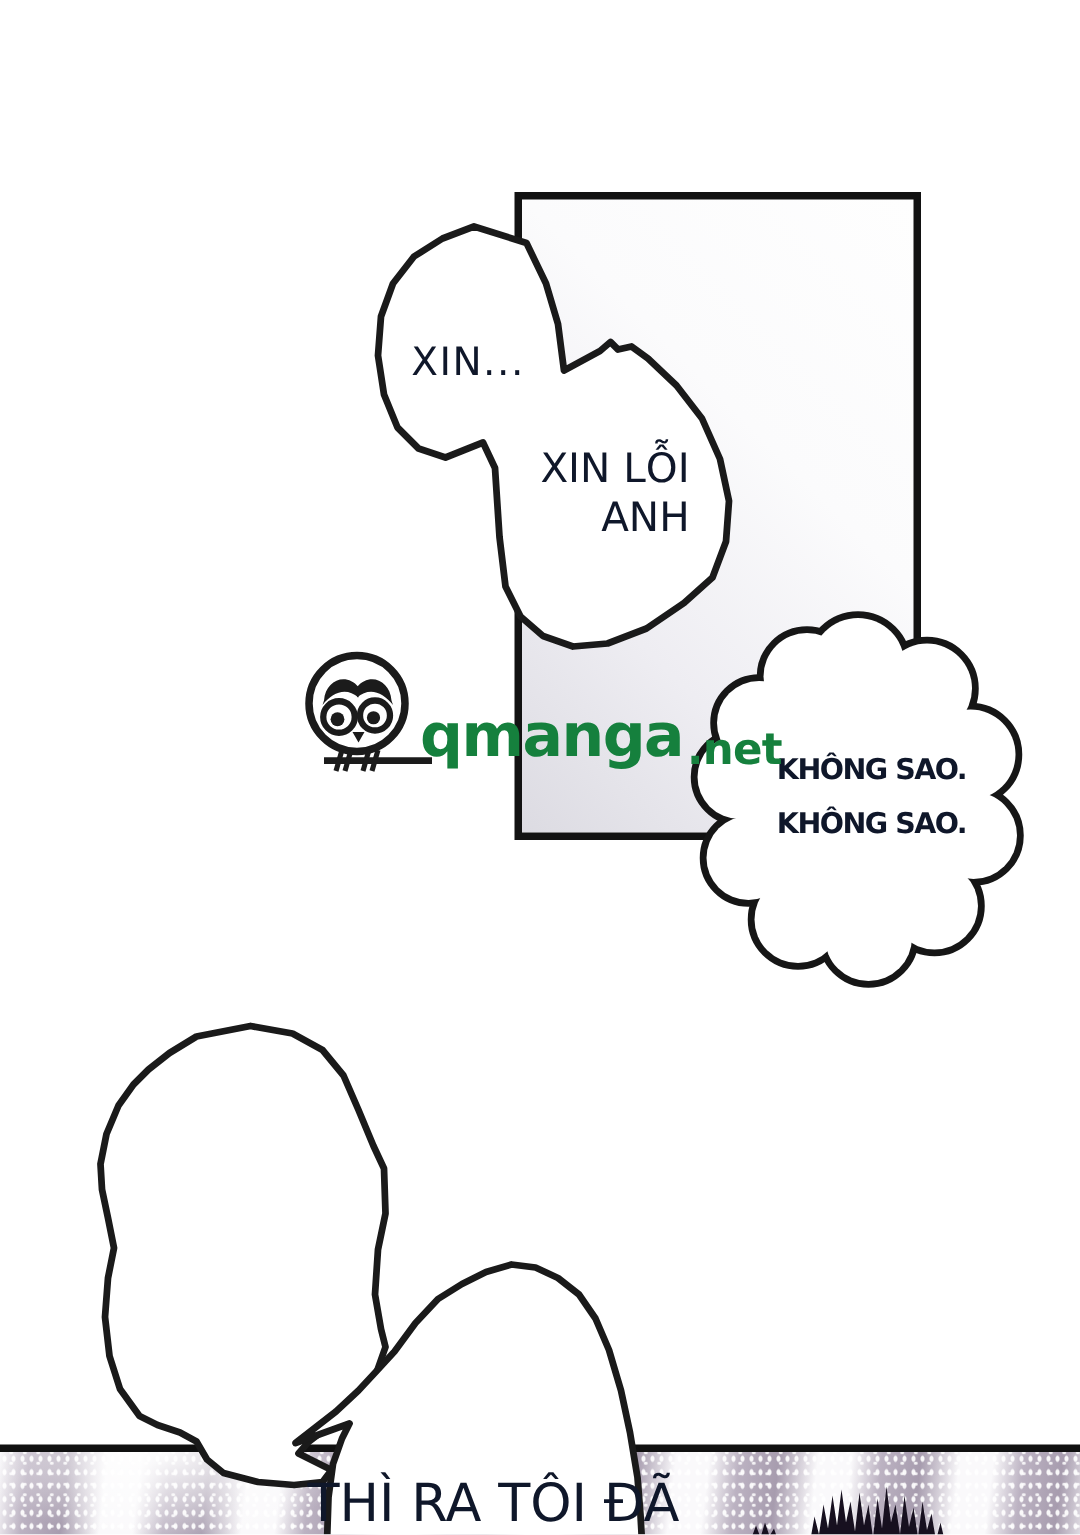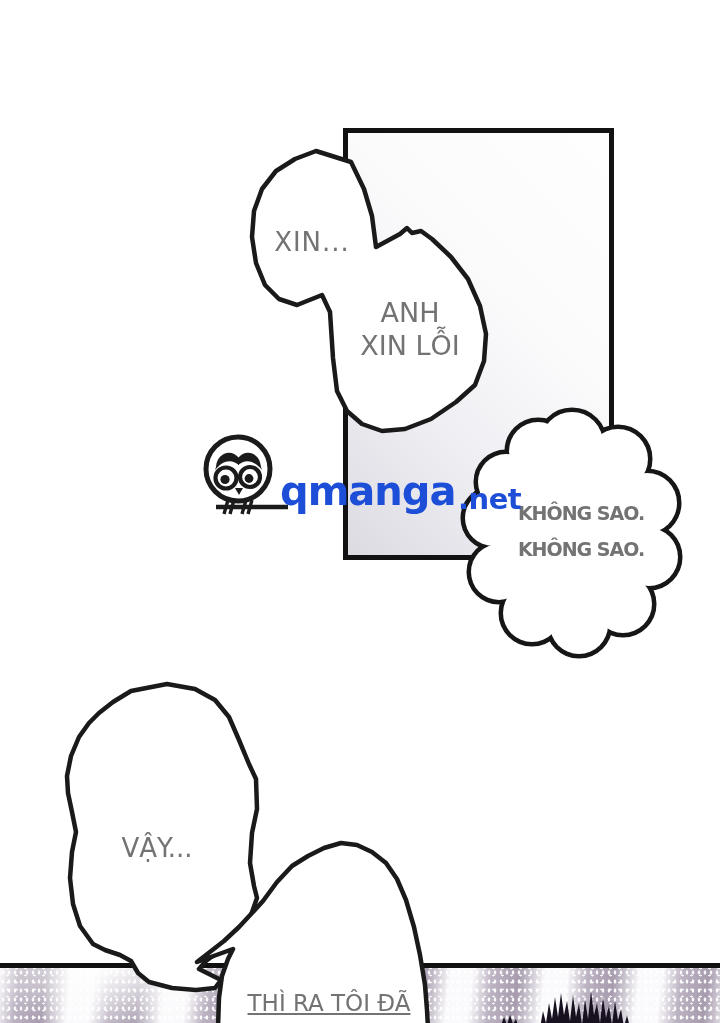--- a/index.html
+++ b/index.html
@@ -32,31 +32,31 @@
     background-size:6px 9px, 9px 7px, auto, auto;
     background-position:0 0, 3px 4px, 0 0, 0 0;
   }
   .spikes { position:absolute; left:0; bottom:0; width:720px; height:55px; }
   
   .bubble-layer { position:absolute; left:0; top:0; width:720px; height:1023px; z-index:10; }
   .blob { fill:#ffffff; stroke:#1a1a1a; stroke-width:4.5; stroke-linejoin:round; }
   
   .say {
     position:absolute; z-index:20; transform:translate(-50%,-50%);
-    text-align:center; white-space:nowrap; color:#737373;
+    text-align:right; white-space:nowrap; color:#0f172a;
   }
   .say span { display:block; }
   .t-xin        { left:312px; top:242px; font-size:26px; letter-spacing:1px; }
   .t-xinloi     { left:410px; top:329px; font-size:27px; line-height:33px; letter-spacing:0px; }
   .t-khongsao   { left:581px; top:531px; font-size:19px; line-height:36px;
                   font-weight:bold; letter-spacing:-1px; }
   .t-thira      { left:157px; top:848px; font-size:26px; line-height:34px; }
-  .t-thiratoi   { left:329px; top:1003px; font-size:23px;text-decoration:underline; }
+  .t-thiratoi   { left:329px; top:1003px; font-size:35px; }
   
-  .logo { position:absolute; left:194px; top:432px; width:320px; height:95px; z-index:30; color:#1d4ed8; }
+  .logo { position:absolute; left:194px; top:432px; width:320px; height:95px; z-index:30; color:#15803d; }
   .logo-owl { position:absolute; left:0; top:0; width:95px; height:95px; }
   .logo-name {
     position:absolute; left:86px; top:38px;
     font-size:40px; line-height:42px; font-weight:bold; letter-spacing:-1px;
   }
   .logo-tld {
     position:absolute; left:264px; top:57px;
     font-size:29px; line-height:21px; font-weight:bold; letter-spacing:-0.5px;
   }
 </style>
@@ -125,29 +125,28 @@
         <circle cx="538" cy="451" r="29"></circle>
           <circle cx="572" cy="534" r="82"></circle>
       </g>
     </g>
   </svg>
 
   <div class="say t-xin">
     <span>XIN...</span>
   </div>
   <div class="say t-xinloi">
+    <span>XIN LỖI</span>
     <span>ANH</span>
-    <span>XIN LỖI</span>
   </div>
   <div class="say t-khongsao">
     <span>KHÔNG SAO.</span>
     <span>KHÔNG SAO.</span>
   </div>
   <div class="say t-thira">
-    <span>VẬY...</span>
   </div>
   <div class="say t-thiratoi">
     <span>THÌ RA TÔI ĐÃ</span>
   </div>
 
   <div class="logo">
     <svg class="logo-owl" viewBox="0 0 95 95">
       <circle cx="44" cy="37" r="32" fill="#ffffff" stroke="#1b1b1b" stroke-width="5"></circle>
       <path fill="#1b1b1b" d="M22,35 C23,21 37,16 45,26 L45,33 C37,26 28,29 21,38 Z"></path>
       <path fill="#1b1b1b" d="M67,35 C66,21 52,16 44,26 L44,33 C52,26 61,29 68,38 Z"></path>

